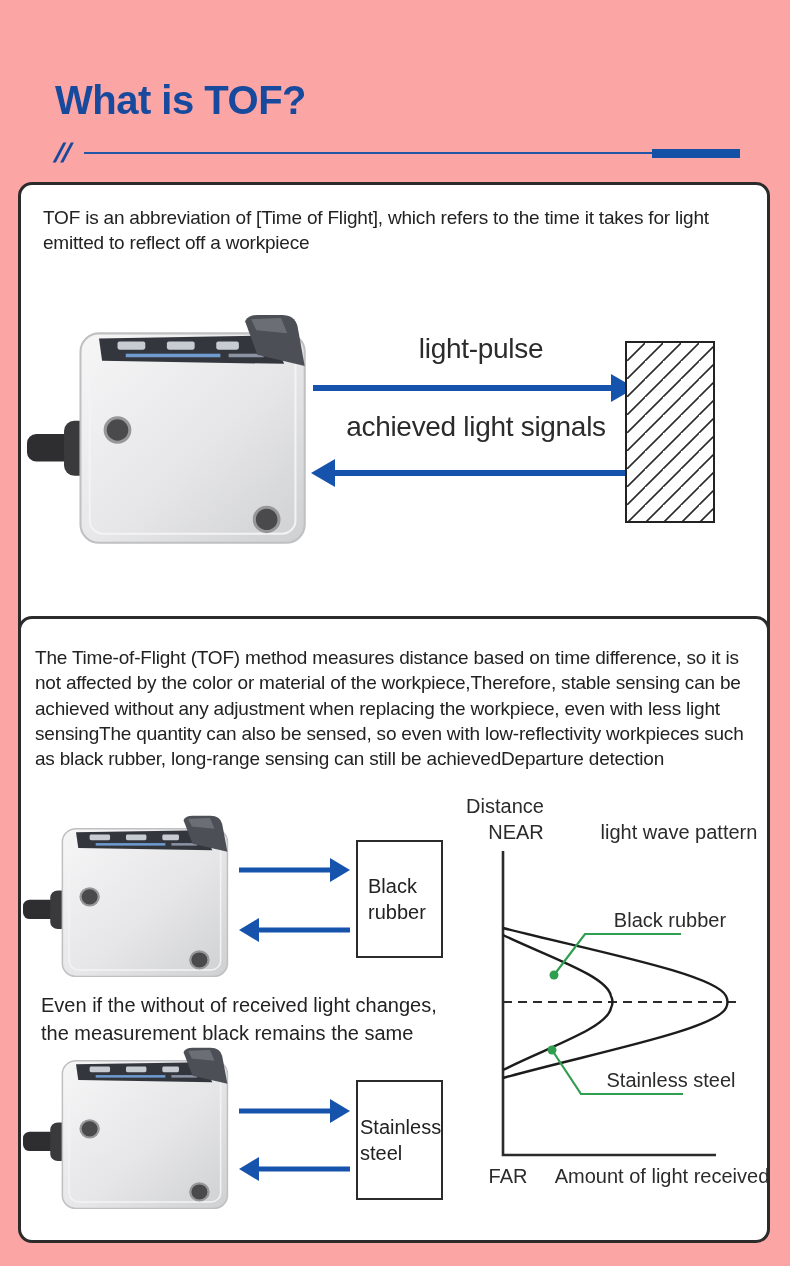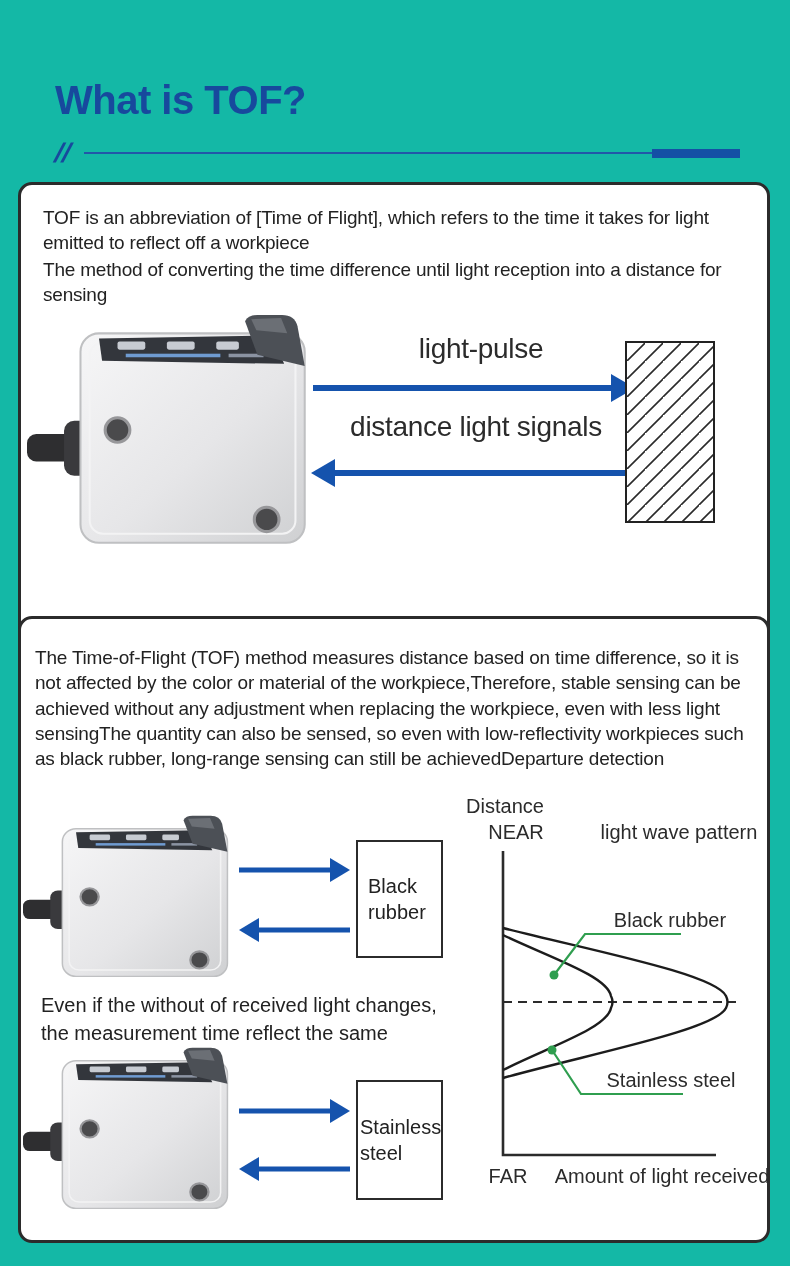--- a/index.html
+++ b/index.html
@@ -1,19 +1,19 @@
 <!DOCTYPE html>
 <html><head>
 <meta charset="utf-8">
 <style>
   * { margin:0; padding:0; box-sizing:border-box; }
   body { background:#fdfdfd; }
   .page {
     position:relative; width:790px; height:1266px; overflow:hidden;
-    background:#14b8a6; font-family:"Liberation Sans", sans-serif; color:#2b2b2b;
+    background:#fca5a5; font-family:"Liberation Sans", sans-serif; color:#2b2b2b;
   }
   
   .page-title {
     position:absolute; left:55px; top:78px;
     font-size:40px; font-weight:bold; color:#17499d; letter-spacing:-0.5px;
   }
   .decor-row {
     position:absolute; left:55px; top:139px; width:685px; height:28px;
     display:flex; align-items:center;
   }
@@ -115,33 +115,32 @@
 
   <div class="page-title">What is TOF?</div>
   <div class="decor-row">
     <span class="decor-slashes">//</span>
     <span class="decor-line"></span>
     <span class="decor-bar"></span>
   </div>
 
   <div class="card card1">
     <p class="para para1">TOF is an abbreviation of [Time of Flight], which refers to the time it takes for light emitted to reflect off a workpiece</p>
-    <p class="para para2">The method of converting the time difference until light reception into a distance for sensing</p>
 
     <svg class="sensor sensor1">
         <use href="#sensor"></use>
       </svg>
 
     <div class="pulse-label" style="left:300px; top:148px; width:320px;">light-pulse</div>
     <div class="arrow big right" style="left:292px; top:189px; width:322px;">
       <span class="shaft"></span>
       <span class="head"></span>
     </div>
 
-    <div class="pulse-label" style="left:290px; top:226px; width:330px;">distance light signals</div>
+    <div class="pulse-label" style="left:290px; top:226px; width:330px;">achieved light signals</div>
     <div class="arrow big left" style="left:290px; top:274px; width:324px;">
       <span class="shaft"></span>
       <span class="head"></span>
     </div>
 
     <div class="workpiece">
       <svg>
         <defs>
           <pattern id="hatch" width="18" height="18" patternUnits="userSpaceOnUse">
             <path d="M-4,22 L22,-4 M14,22 L40,-4" stroke="#2b2b2b" stroke-width="1.6"></path>
@@ -163,21 +162,21 @@
       <span class="head"></span>
     </div>
     <div class="arrow left" style="left:218px; top:299px; width:111px;">
       <span class="shaft"></span>
       <span class="head"></span>
     </div>
     <div class="target-box target-black">Black rubber</div>
 
     <div class="caption">
       <div>Even if the without of received light changes,</div>
-      <div>the measurement time reflect the same</div>
+      <div>the measurement black remains the same</div>
     </div>
 
     <svg class="sensor sensor3">
         <use href="#sensor"></use>
       </svg>
     <div class="arrow right" style="left:218px; top:480px; width:111px;">
       <span class="shaft"></span>
       <span class="head"></span>
     </div>
     <div class="arrow left" style="left:218px; top:538px; width:111px;">

